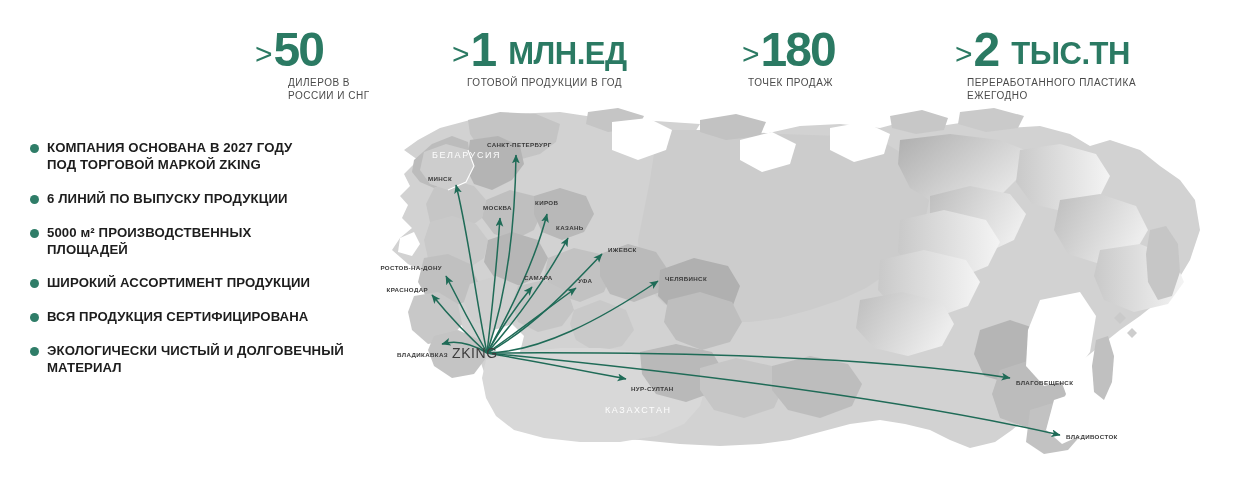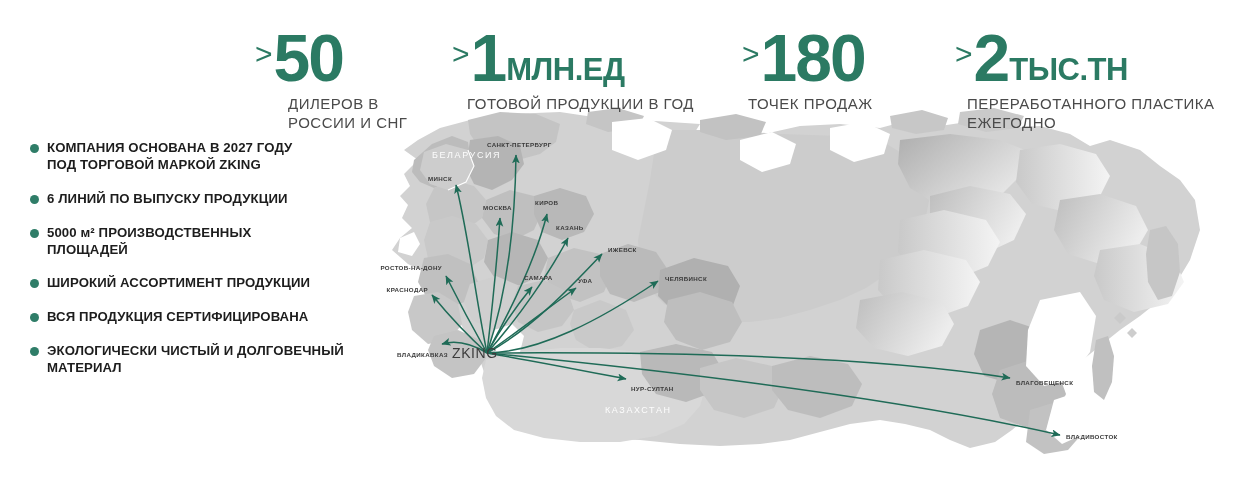--- a/index.html
+++ b/index.html
@@ -20,28 +20,28 @@
   .stat{position:absolute;}
   .stat .big{
     display:flex;align-items:flex-start;line-height:0.92;white-space:nowrap;
     color:#2b7a63;
   }
   .gt{
     font-size:30px;font-weight:400;color:#2b7a63;
     margin-right:2px;margin-top:12px;letter-spacing:-1px;
   }
   .num{
-    font-size:66px;font-weight:700;color:#2b7a63;letter-spacing:-2px;
+    font-size:48px;font-weight:700;color:#2b7a63;letter-spacing:-2px;
   }
   .unit{
     font-size:31px;font-weight:700;color:#2b7a63;letter-spacing:-0.5px;
-    align-self:flex-end;margin-bottom:4px;margin-left:1px;
+    align-self:flex-end;margin-bottom:4px;margin-left:13px;
   }
   .cap{
-    font-size:15px;color:#4a4a4a;letter-spacing:0.5px;line-height:1.28;
+    font-size:10px;color:#4a4a4a;letter-spacing:0.5px;line-height:1.28;
     margin-top:5px;white-space:pre-line;font-weight:400;
   }
   #stat-0{left:255px;top:14px;}
   #stat-0 .cap{margin-left:33px;}
   #stat-1{left:452px;top:14px;}
   #stat-1 .cap{margin-left:15px;}
   #stat-2{left:742px;top:14px;}
   #stat-2 .cap{margin-left:6px;}
   #stat-3{left:955px;top:14px;}
   #stat-3 .cap{margin-left:12px;}

